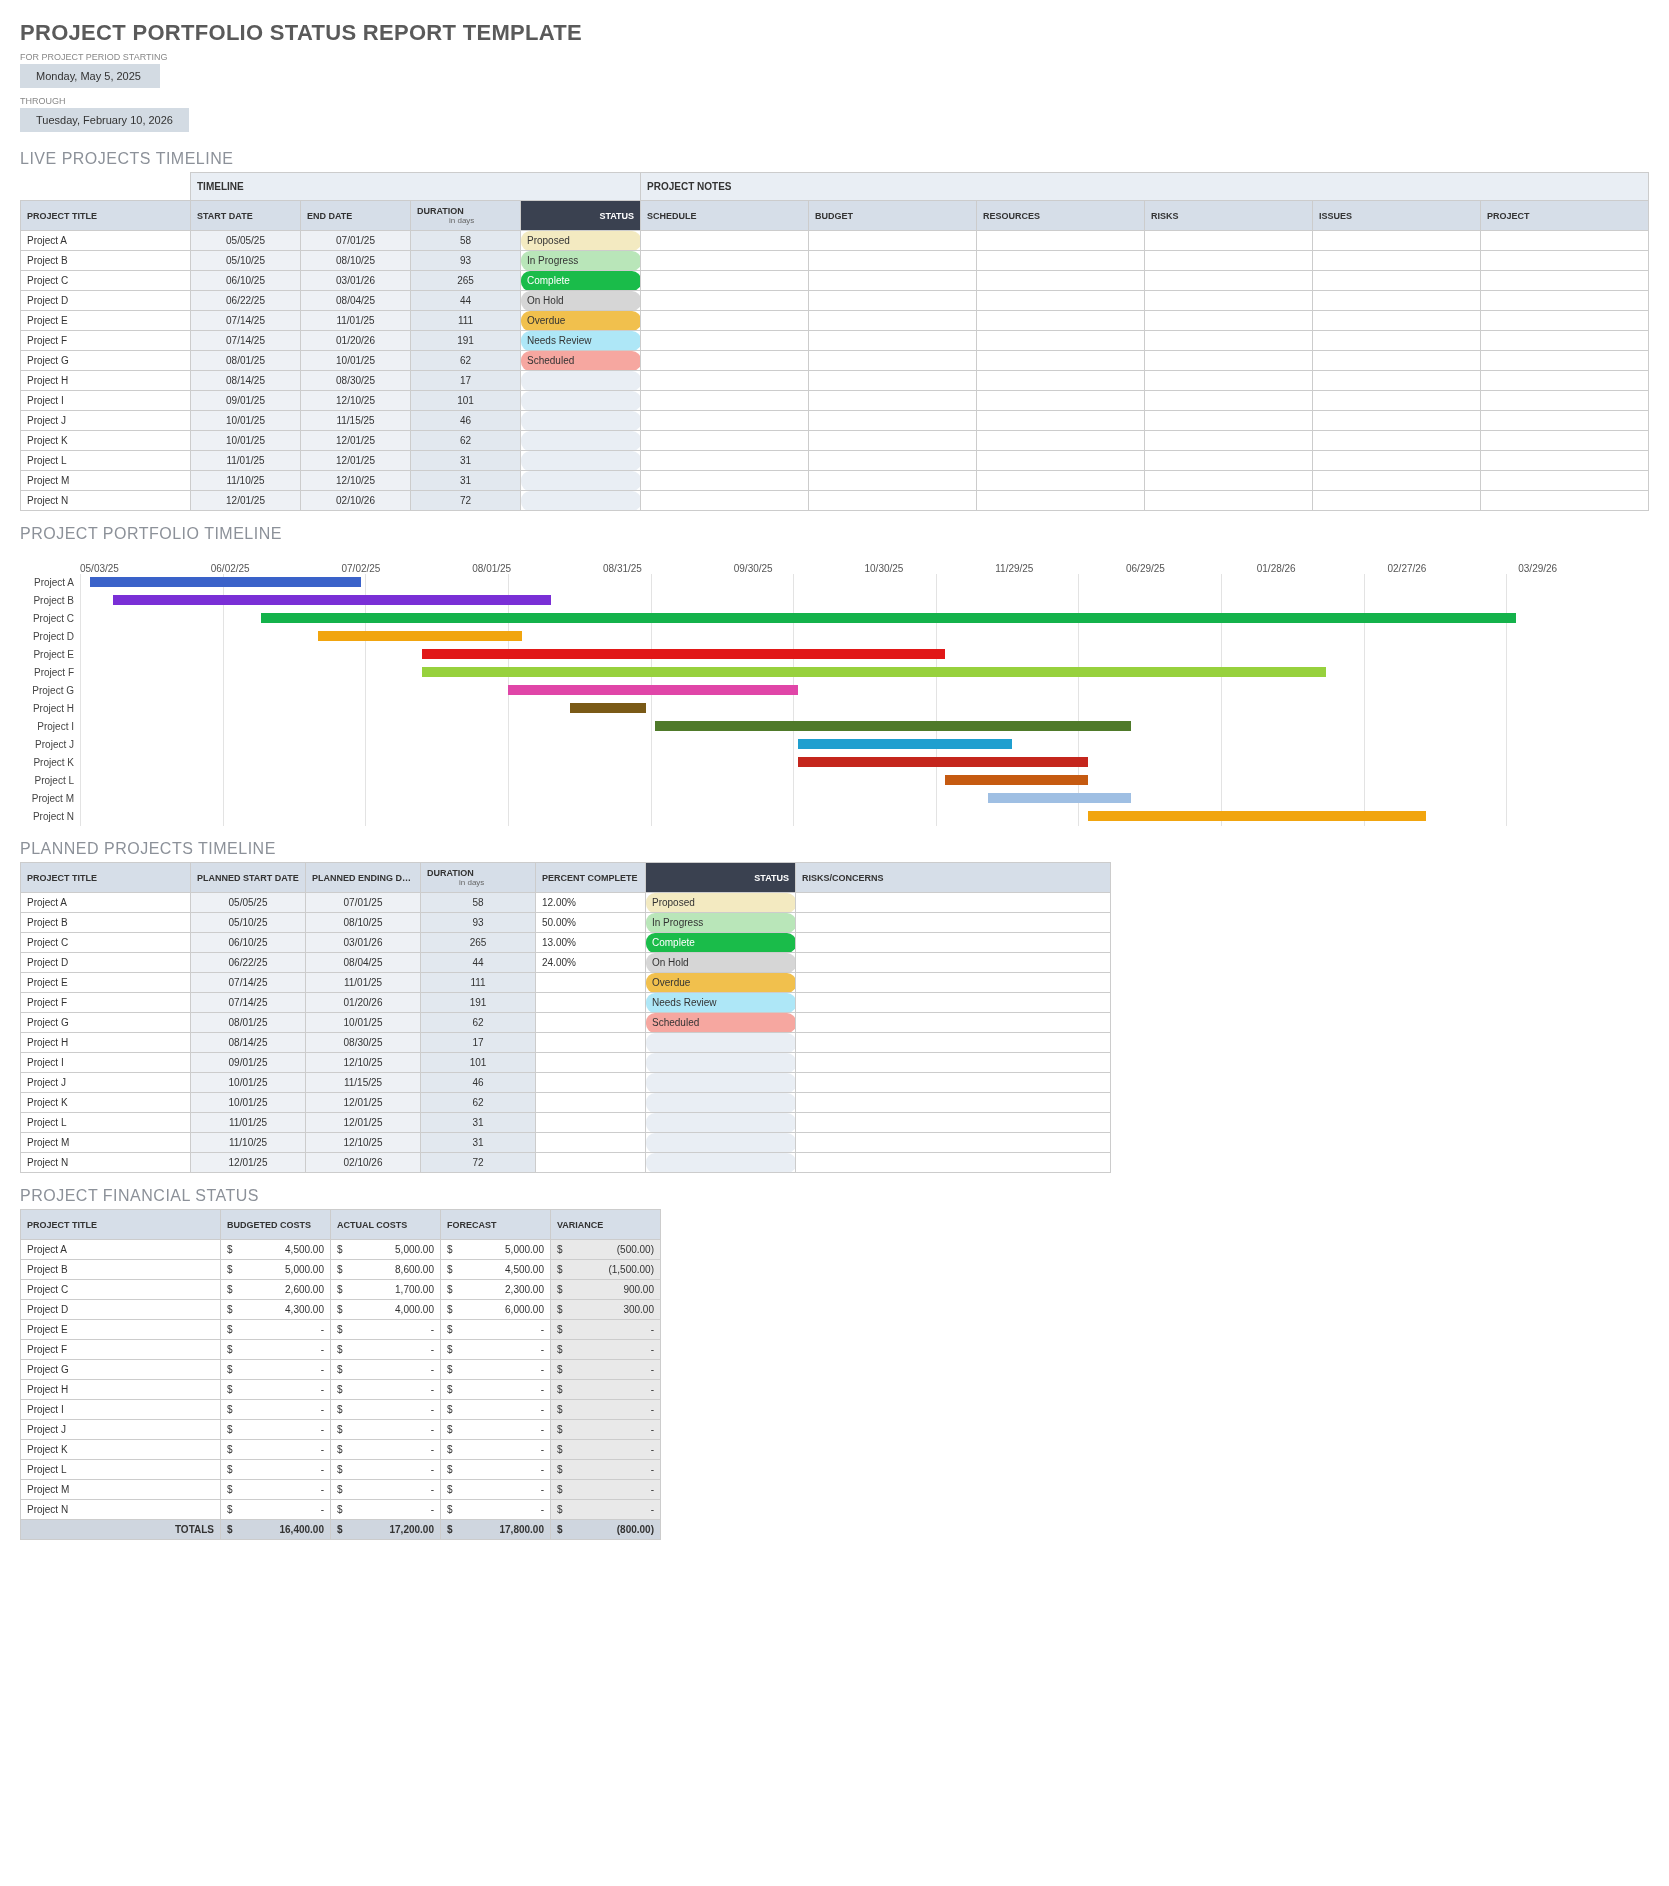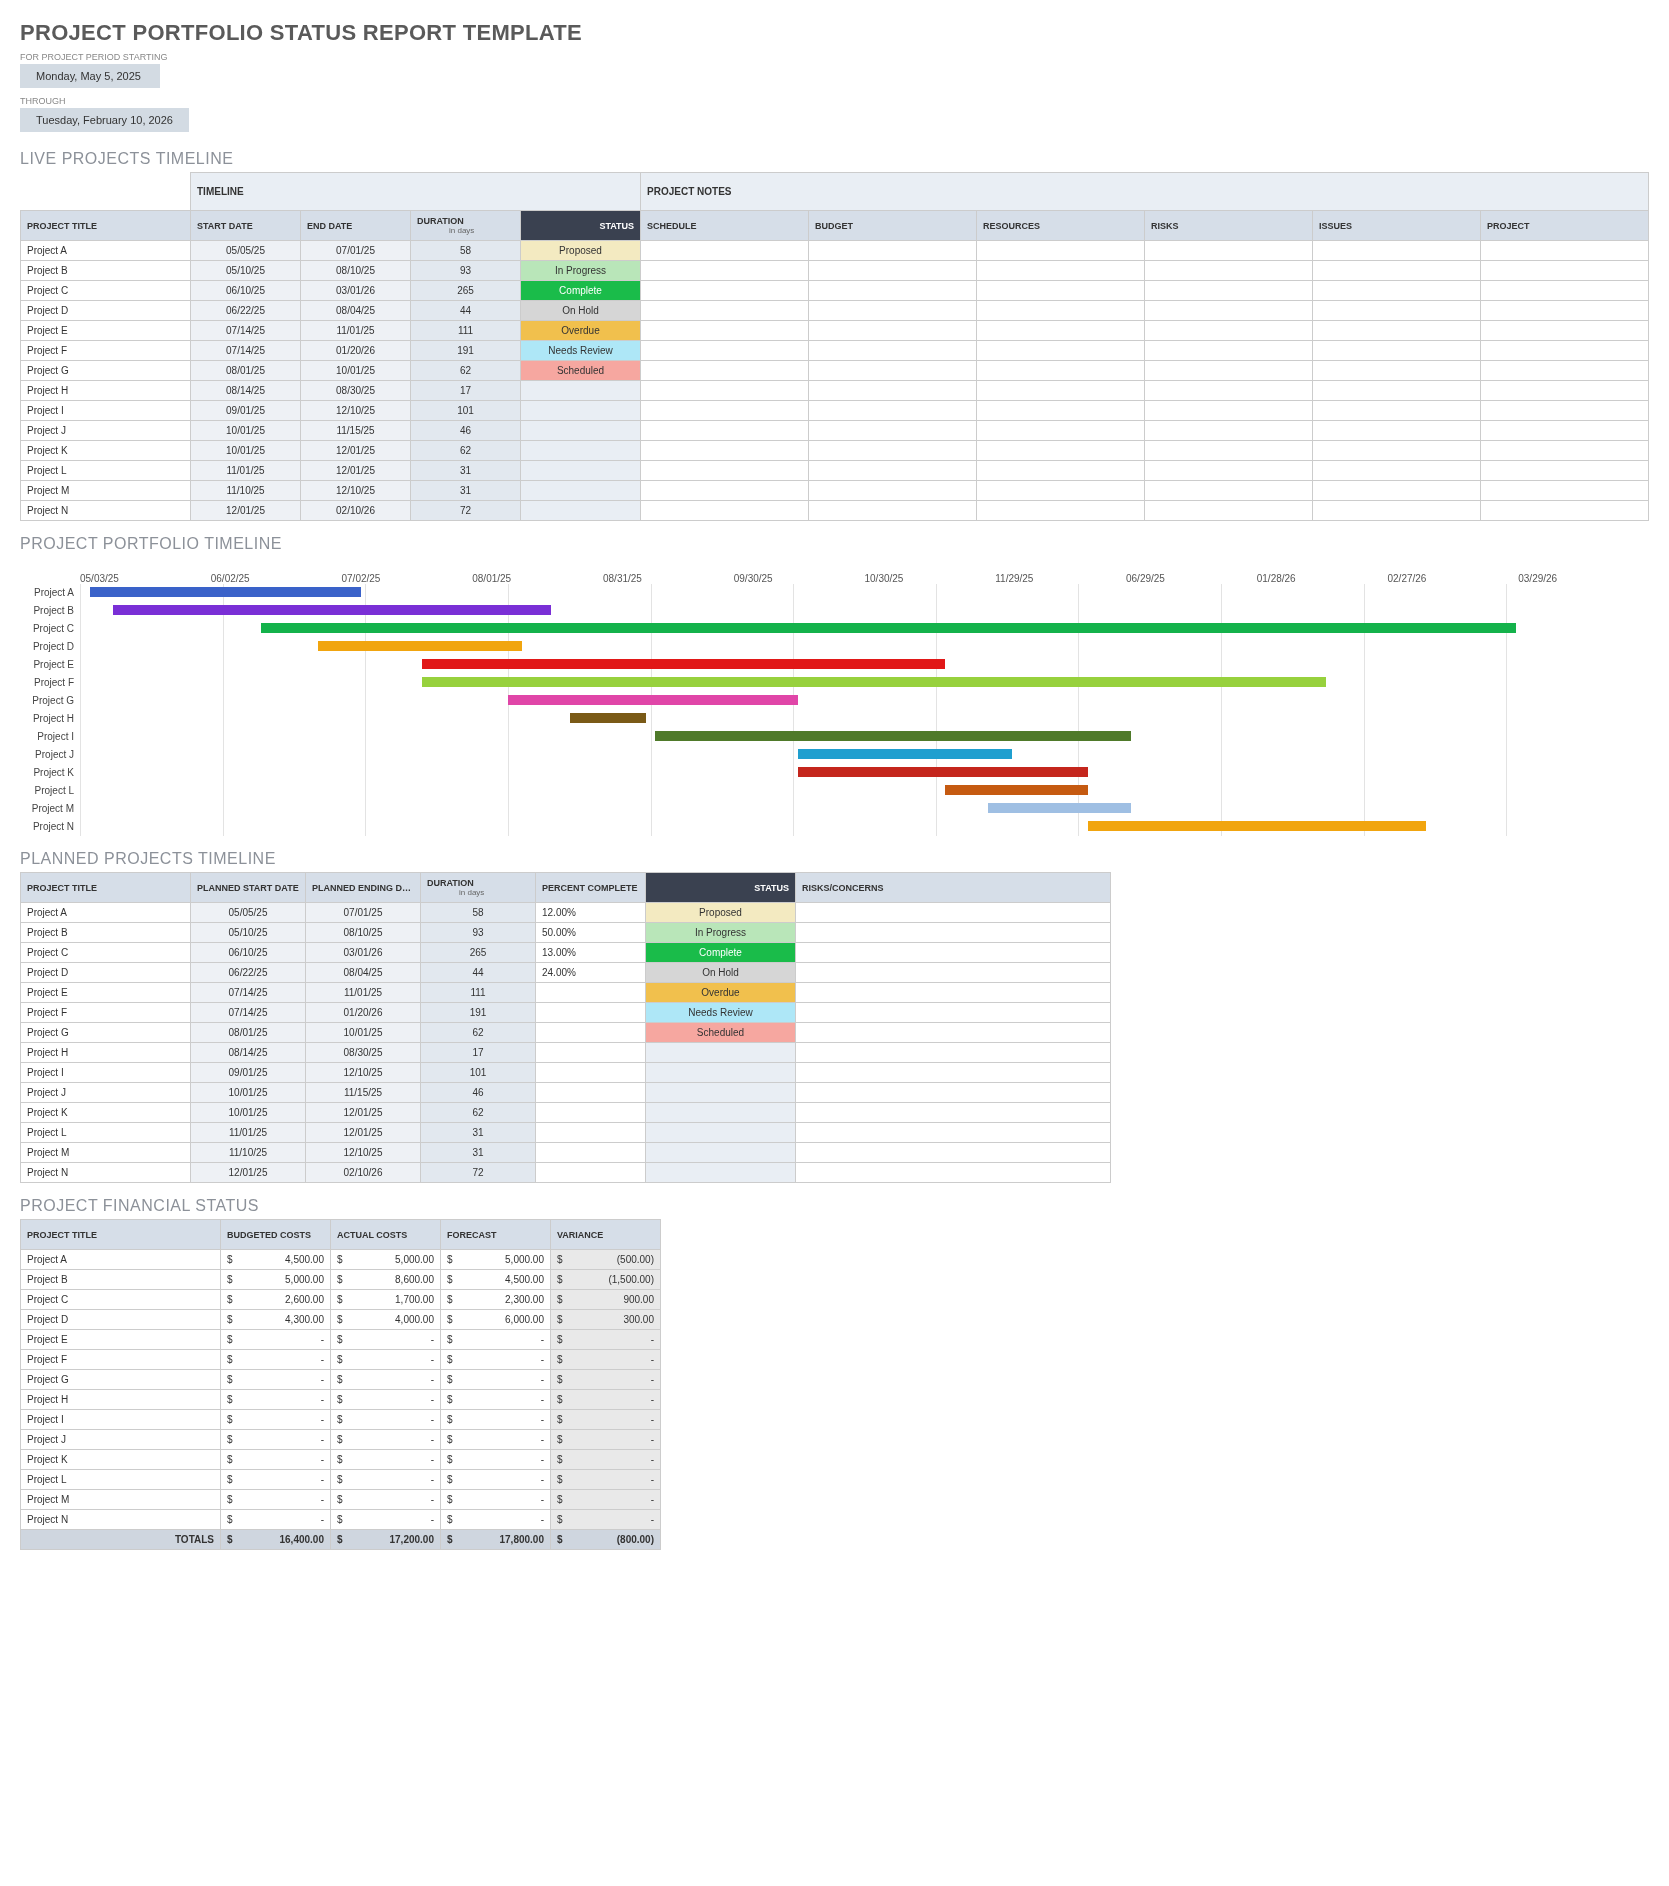--- a/index.html
+++ b/index.html
@@ -50,21 +50,21 @@
     overflow: hidden;
     white-space: nowrap;
     text-overflow: ellipsis;
   }
   .group-header th {
     background: #e9eef4;
     font-weight: 700;
     text-align: left;
     font-size: 10px;
     color: #333;
-    height: 38px;
+    height: 28px;
   }
   .col-header th {
     background: #d6dee8;
     font-weight: 700;
     text-align: left;
     font-size: 9px;
     color: #333;
     height: 30px;
     vertical-align: middle;
   }
@@ -76,21 +76,21 @@
   .col-header th .sub {
     display: block;
     font-weight: 400;
     font-size: 8px;
     color: #666;
     margin-left: 32px;
   }
   td.title-cell { background: #fff; text-align: left; }
   td.date-cell  { background: #eef1f5; text-align: center; }
   td.dur-cell   { background: #e2e8ef; text-align: center; }
-  td.status-cell{ text-align: center; background: #e9eef4; }
+  td.status-cell{ background: #e9eef4; border-radius: 9px; }
   td.notes-cell { background: #fff; }
   td.pct-cell   { background: #fff; text-align: left; }
 
   .status-Proposed    { background: #f3eac1 !important; }
   .status-In-Progress { background: #b9e6b9 !important; }
   .status-Complete    { background: #1abc4a !important; color: #fff; }
   .status-On-Hold     { background: #d6d6d6 !important; }
   .status-Overdue     { background: #f1c04d !important; }
   .status-Needs-Review{ background: #aee7f7 !important; }
   .status-Scheduled   { background: #f6a7a0 !important; }

